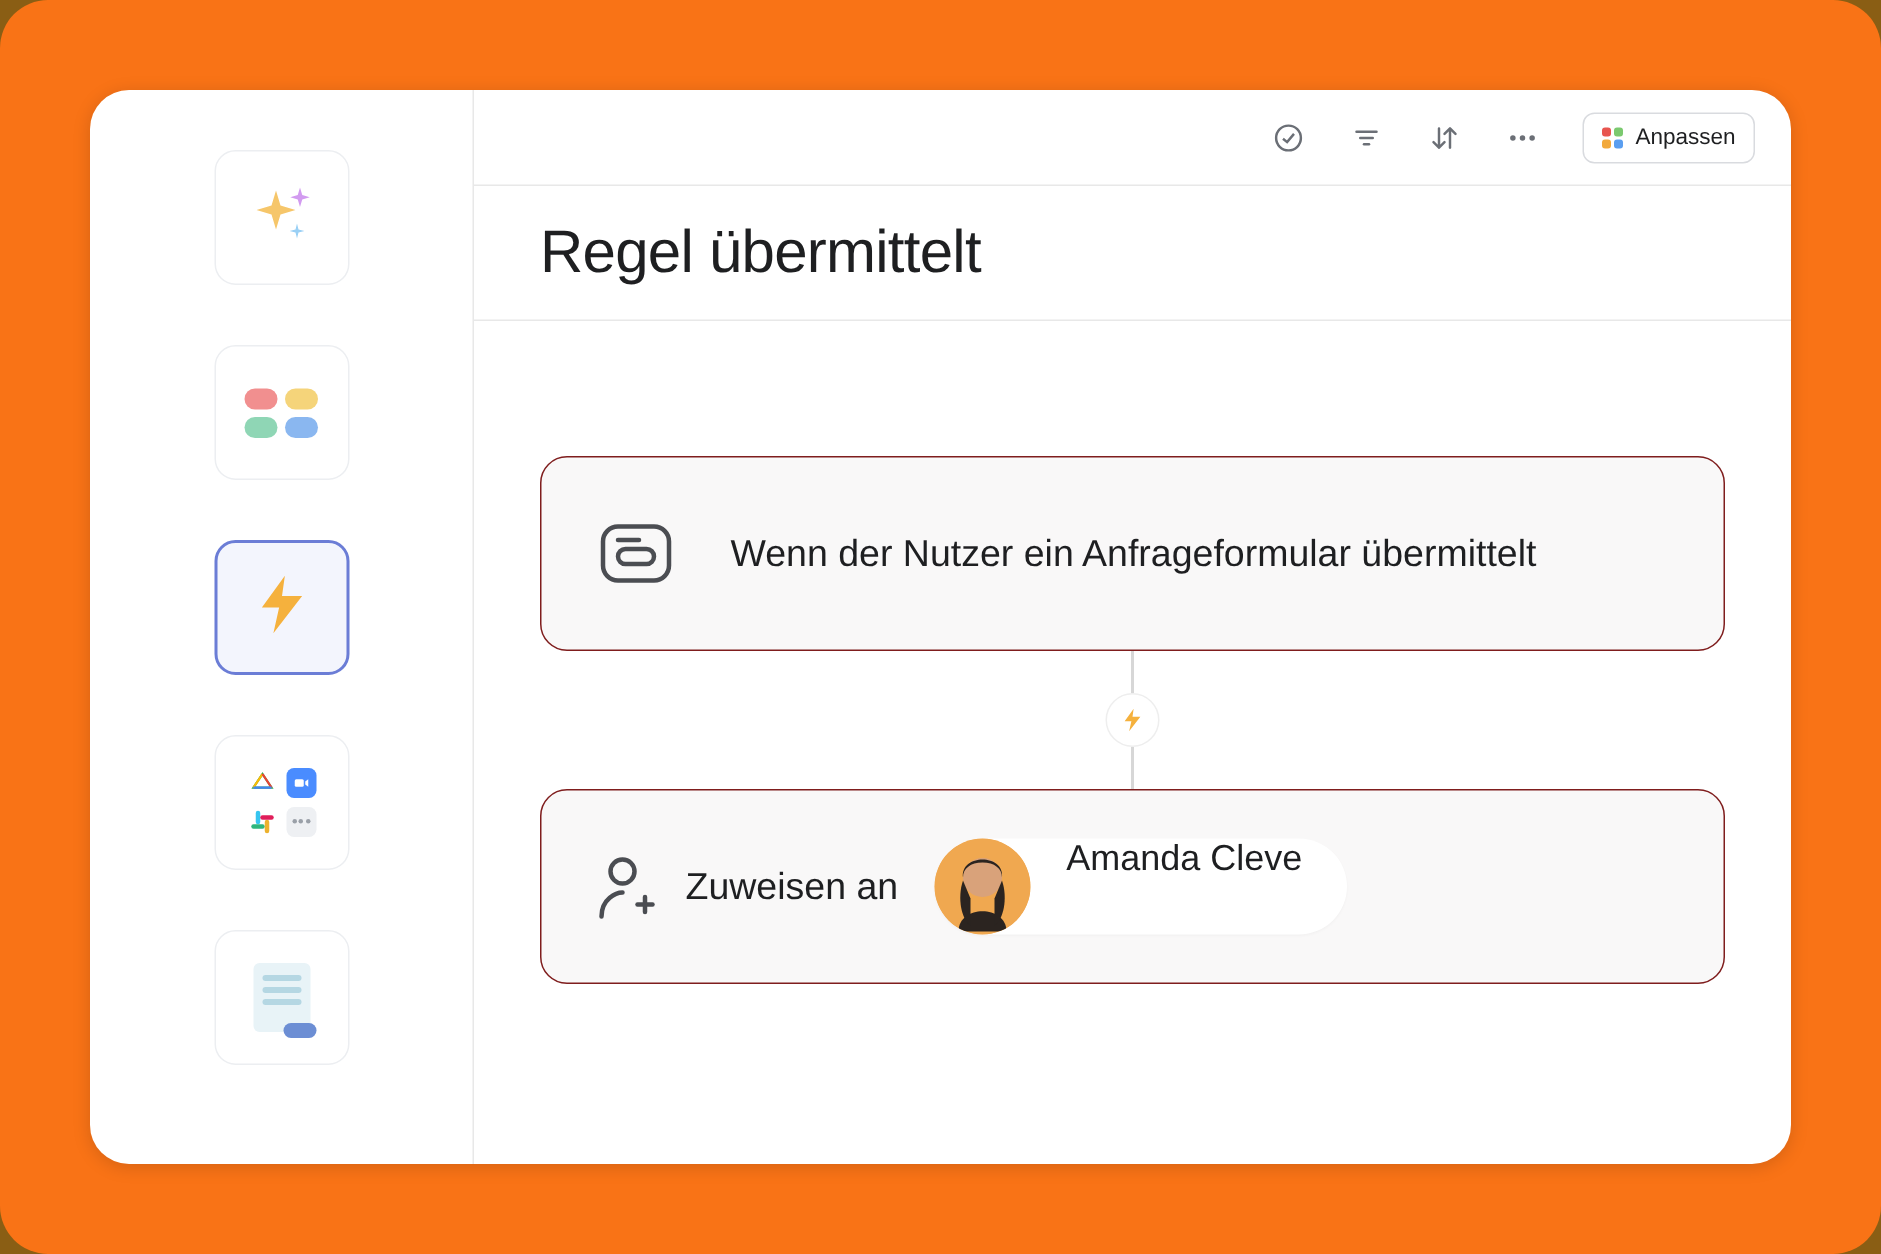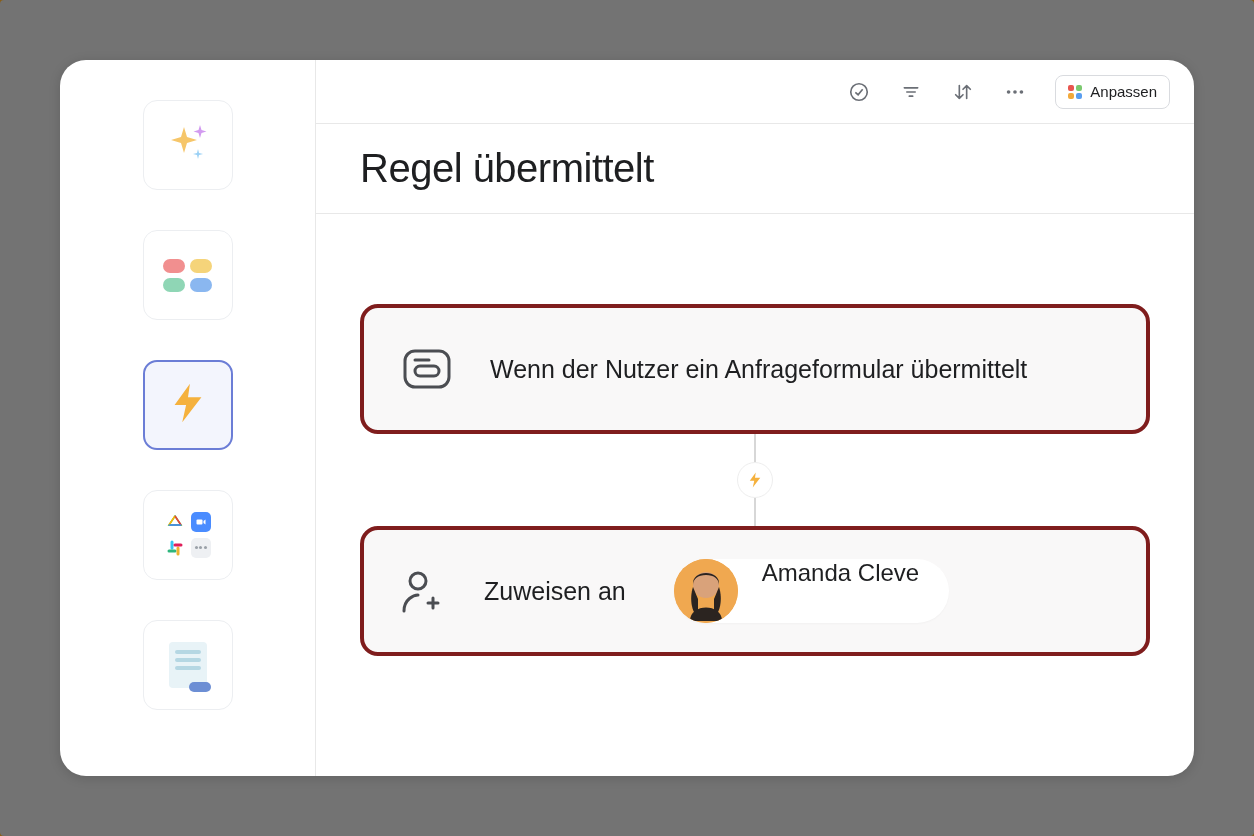--- a/index.html
+++ b/index.html
@@ -7,22 +7,22 @@
   body {
     font-family: -apple-system, BlinkMacSystemFont, "Segoe UI", Helvetica, Arial, sans-serif;
     background: #8a5e14;
     display: flex;
     align-items: center;
     justify-content: center;
   }
   .outer-frame {
     width: 1254px;
     height: 836px;
-    background: #737373;
-    border-radius: 4px;
+    background: #f97316;
+    border-radius: 32px;
     padding: 60px;
     display: flex;
   }
   .app-window {
     background: #fff;
     border-radius: 26px;
     width: 100%;
     height: 100%;
     display: flex;
     overflow: hidden;
@@ -118,21 +118,21 @@
     flex: 1;
     display: flex;
     flex-direction: column;
     align-items: center;
     padding-top: 90px;
   }
   .rule-card {
     width: 790px;
     min-height: 130px;
     background: #f9f8f8;
-    border: 4px solid #7f1d1d;
+    border: 1px solid #7f1d1d;
     border-radius: 18px;
     display: flex;
     align-items: center;
     padding: 0 36px;
     gap: 36px;
     cursor: pointer;
   }
   .rule-card .card-text {
     font-size: 25px;
     color: #1e1f21;
@@ -187,21 +187,21 @@
     background: #f0a850;
     display:flex;
     align-items:center;
     justify-content:center;
     overflow:hidden;
     margin-right: 24px;
   }
   .avatar svg { width: 64px; height:64px; }
   .assign-pill .name { font-size: 24px; color: #1e1f21; }
 
-  .action-card { gap: 44px; }
+  .action-card { gap: 20px; }
   .action-card .card-text { margin-right: 4px; }
 
   
   .sparkle-wrap { position: relative; width: 48px; height: 48px; }
   .pills-wrap { display: grid; grid-template-columns: 22px 22px; grid-template-rows: 14px 14px; gap: 5px; }
   .pills-wrap span { border-radius: 7px; }
   .apps-wrap { display: grid; grid-template-columns: 20px 20px; grid-template-rows: 20px 20px; gap: 6px; }
   .apps-wrap span { border-radius: 4px; display:flex; align-items:center; justify-content:center; }
   .doc-wrap { width: 38px; height: 46px; background:#e8f3f7; border-radius:4px; position:relative; }
   .doc-wrap::before { content:""; position:absolute; top:8px; left:6px; right:6px; height:4px; background:#b5d7e3; border-radius:2px; box-shadow: 0 8px 0 #b5d7e3, 0 16px 0 #b5d7e3; }

